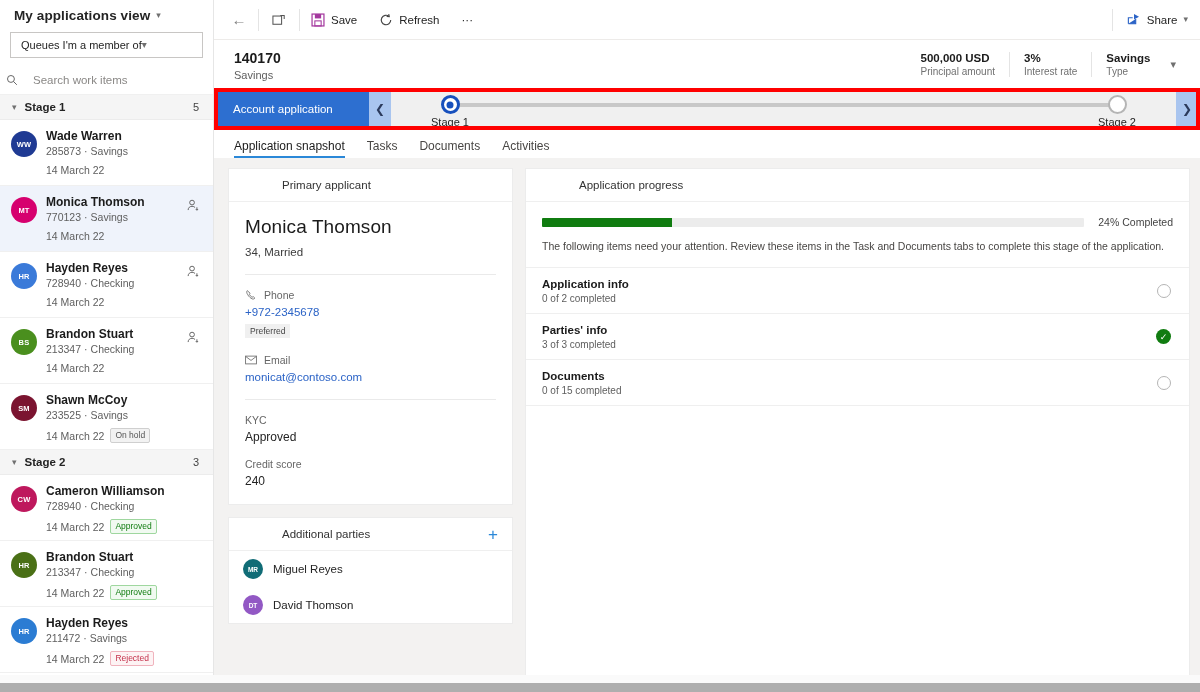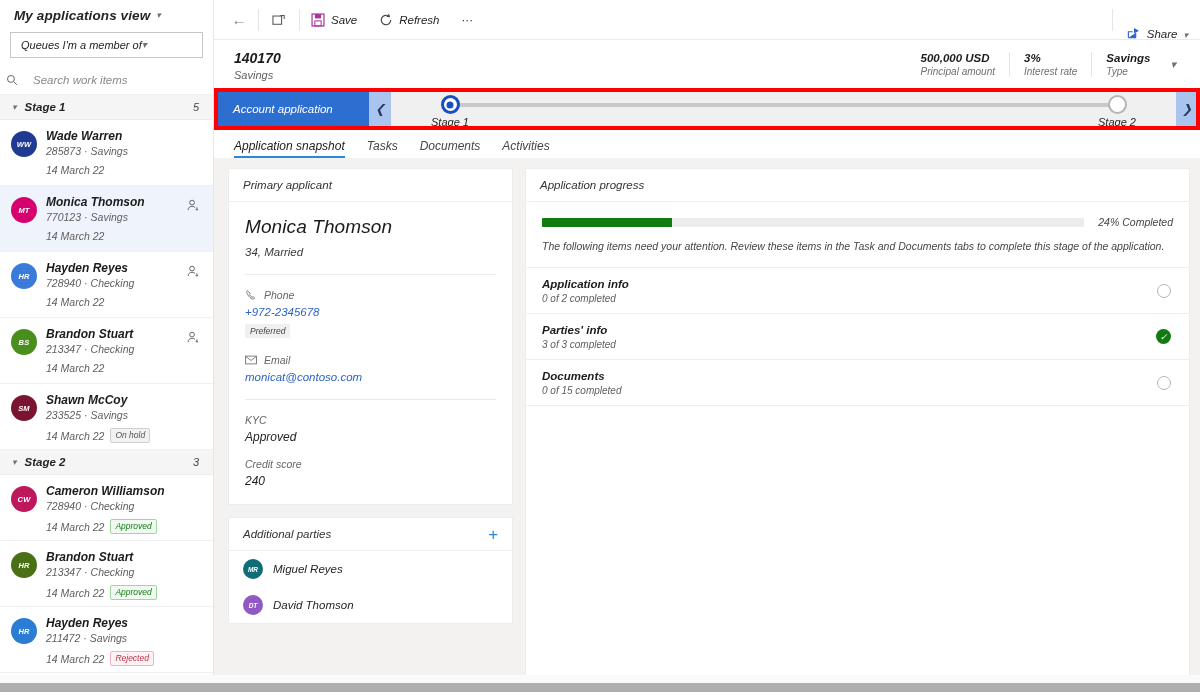--- a/index.html
+++ b/index.html
@@ -3,21 +3,21 @@
 <meta charset="utf-8">
 <style>
   * { box-sizing: border-box; margin: 0; padding: 0; }
   html, body {
     width: 1200px; height: 692px;
     font-family: "Liberation Sans", sans-serif;
     background: #ffffff;
     overflow: hidden;
     color: #242424;
   }
-  #app { position: relative; width: 1200px; height: 692px; display: flex; font-style: italic; }
+  #app { position: relative; width: 1200px; height: 692px; display: flex; }
 
   
   .sidebar {
     width: 214px; height: 692px;
     background: #ffffff;
     border-right: 1px solid #e6e6e6;
     display: flex; flex-direction: column;
     position: relative;
   }
   .view-title {
@@ -83,21 +83,21 @@
   }
   .cmd-back { width: 38px; display: flex; align-items: center; justify-content: center;
     color: #808080; font-size: 15px; }
   .vdiv { width: 1px; height: 22px; background: #e4e4e4; }
   .cmd-btn {
     height: 40px; display: flex; align-items: center; gap: 6px;
     padding: 0 11px; font-size: 11.5px; color: #242424;
   }
   .cmd-icon-only { width: 40px; justify-content: center; }
   .cmd-spacer { flex: 1; }
-  .share-btn { display: flex; align-items: flex-end; gap: 6px; padding: 0 12px 0 14px;
+  .share-btn { display: flex; align-items: center; gap: 6px; padding: 0 12px 0 14px;
     font-size: 11.5px; color: #242424; height: 40px; }
 
   .rec-header {
     height: 48px; background: #fff; display: flex; align-items: center;
     padding: 0 14px 0 20px;
   }
   .rec-title { font-size: 14px; font-weight: 600; color: #1b1b1b; line-height: 20px; }
   .rec-sub { font-size: 11px; color: #5e5e5e; margin-top: 1px; }
   .rec-metrics { margin-left: auto; display: flex; align-items: center; }
   .metric { padding: 0 14px; border-right: 1px solid #e4e4e4; }
@@ -157,21 +157,21 @@
   
   .content { flex: 1; background: #f3f2f1; padding: 10px 10px 0 14px;
     display: flex; gap: 12px; overflow: hidden; }
   .col-left { width: 285px; display: flex; flex-direction: column; gap: 12px; }
   .col-right { flex: 1; }
   .card { background: #fff; border: 1px solid #ececec; }
   .card-head {
     height: 33px; display: flex; align-items: center; justify-content: space-between;
     padding: 0 14px; border-bottom: 1px solid #efefef;
   }
-  .card-title { font-size: 11.5px; color: #333; }
+  .card-title { font-size: 11.5px; color: #333; margin-left: 39px; }
   .plus-icon { color: #2b88d8; font-size: 17px; line-height: 1; }
 
   .applicant-body { padding: 14px 16px 16px 16px; }
   .applicant-name { font-size: 19px; font-weight: 400; color: #1b1b1b; letter-spacing: .1px; }
   .applicant-meta { font-size: 11.5px; color: #3b3b3b; margin-top: 8px; }
   .hr { height: 1px; background: #eaeaea; margin: 16px 0 14px 0; }
   .field-lbl { display: flex; align-items: center; gap: 7px; font-size: 10.5px; color: #666; }
   .field-val { font-size: 11.5px; color: #2b63c6; margin-top: 5px; }
   .pref-pill { display: inline-block; margin-top: 6px; font-size: 8.5px;
     background: #f0f0f0; color: #444; padding: 2px 5px; }

